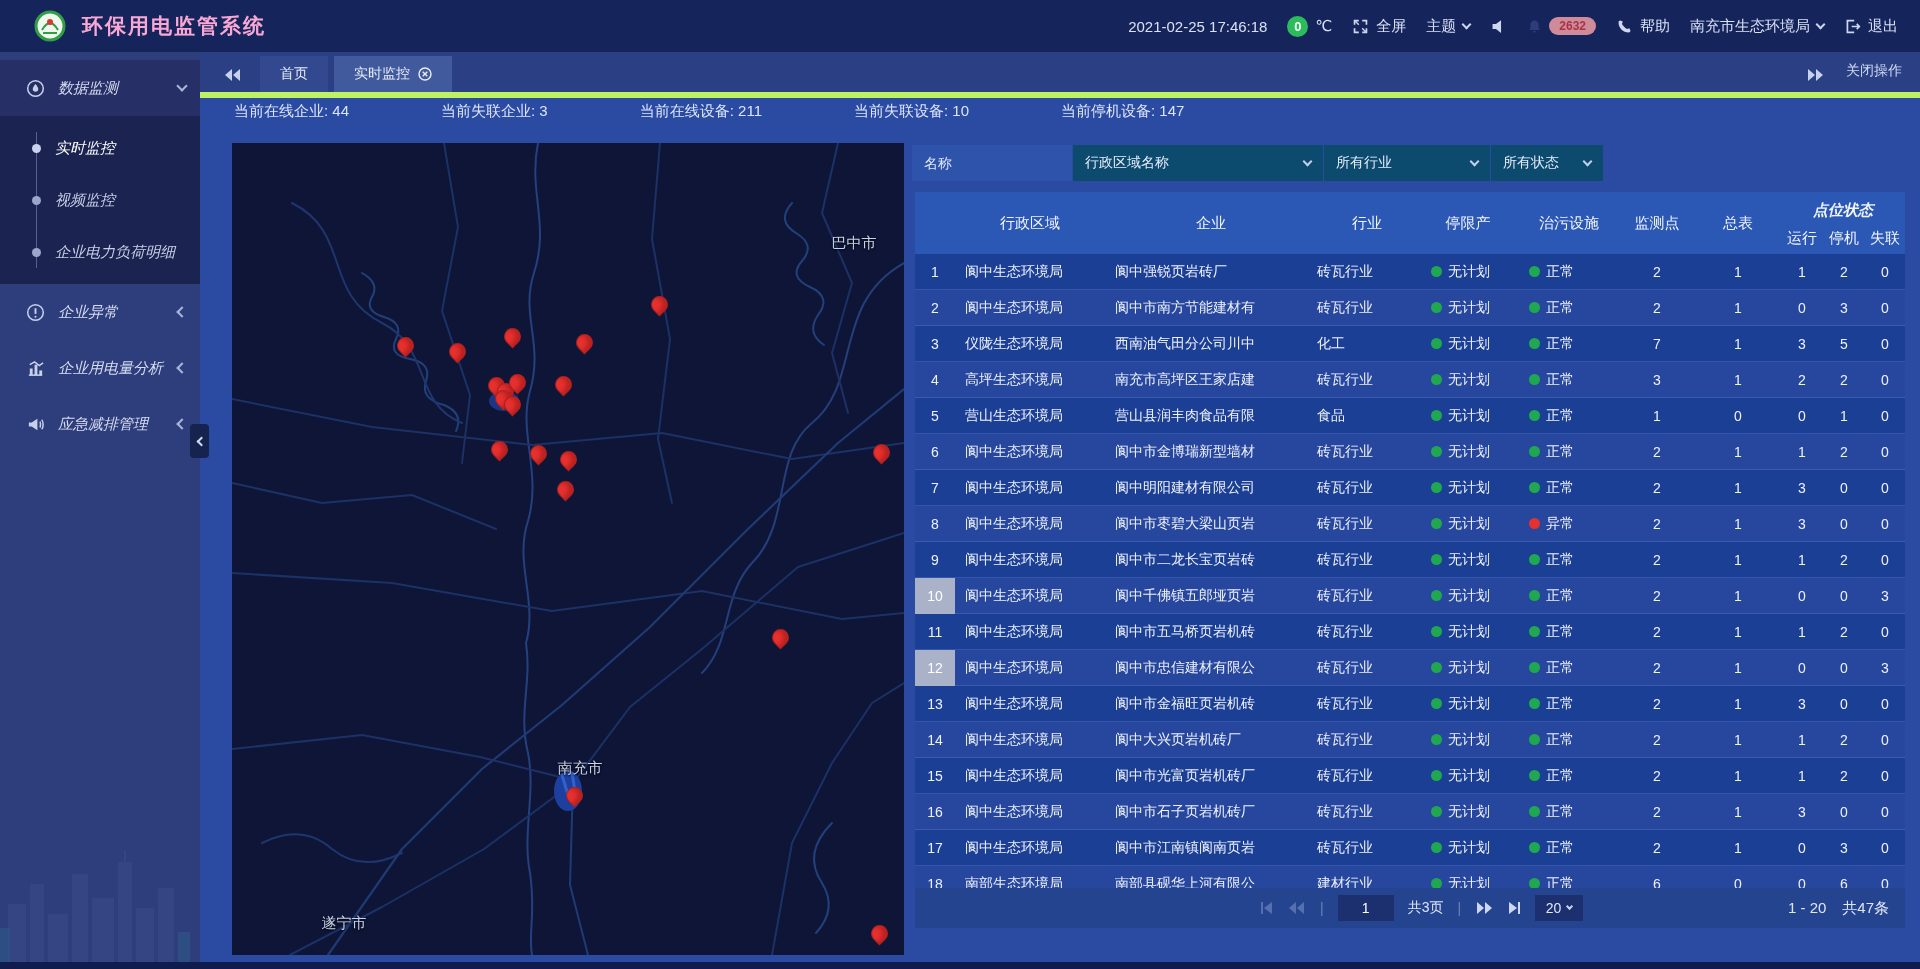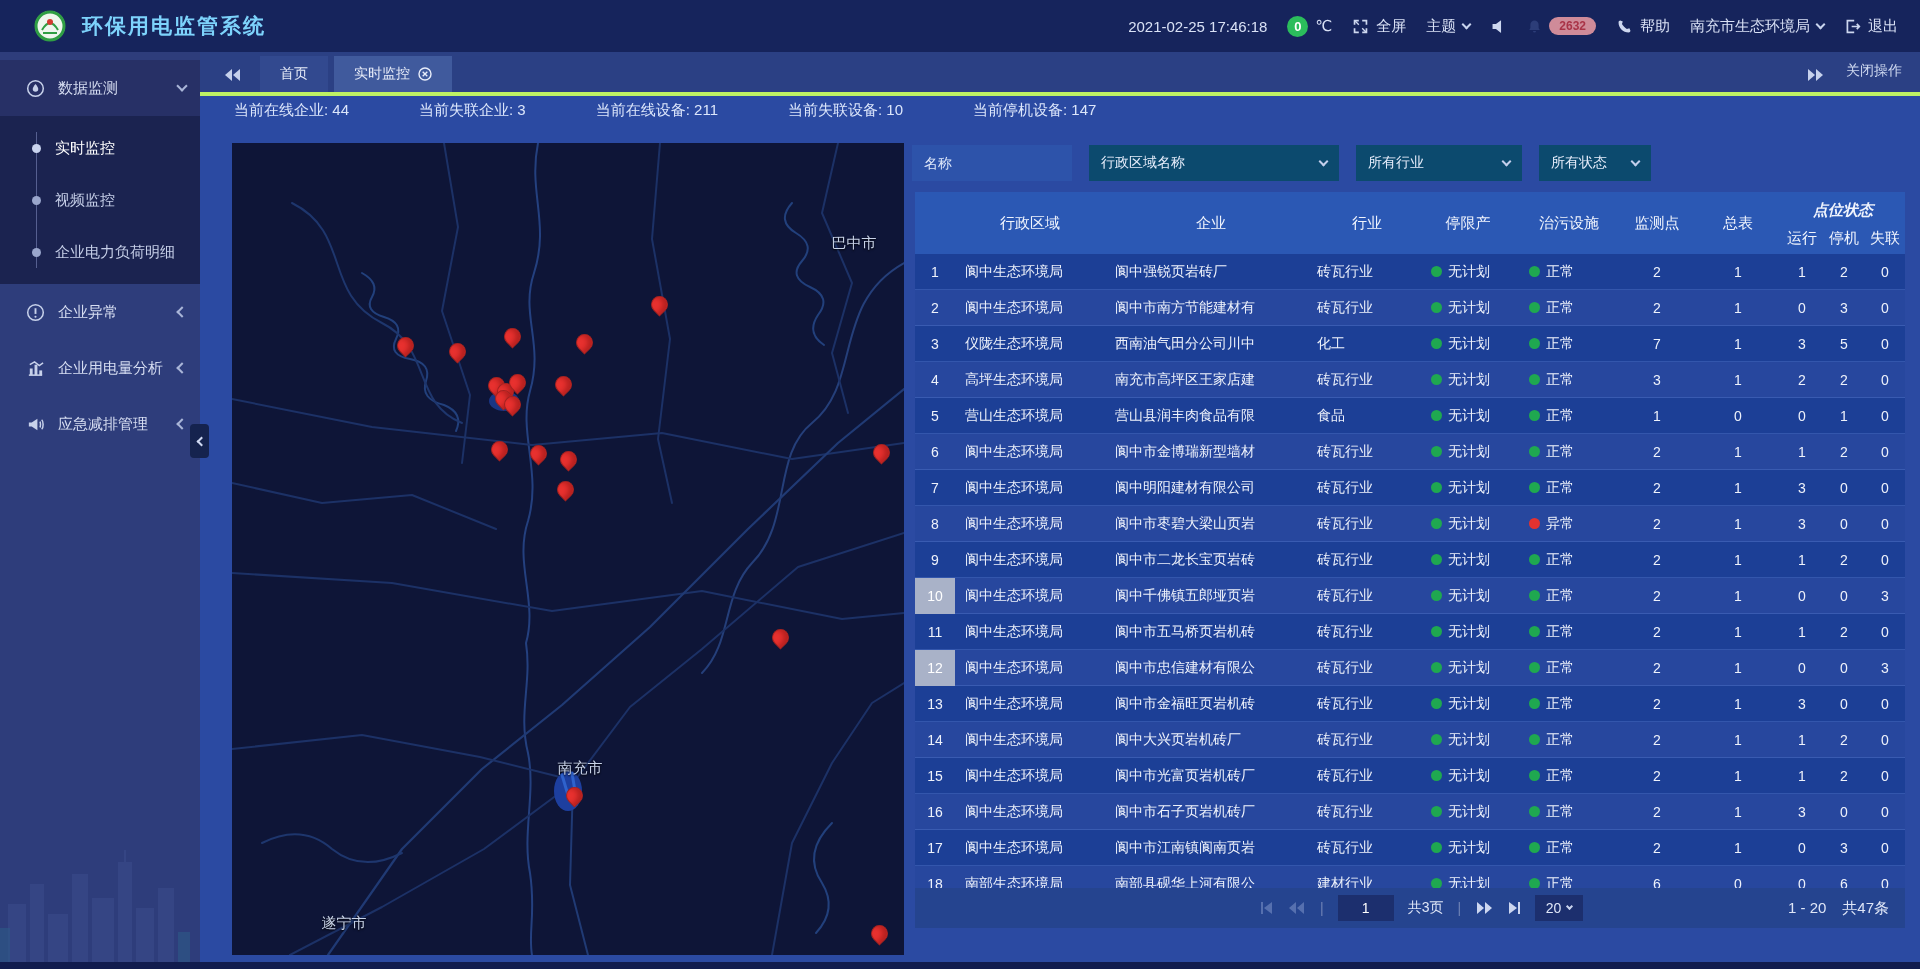--- a/index.html
+++ b/index.html
@@ -4,21 +4,21 @@
 <style>
   * { margin:0; padding:0; box-sizing:border-box; }
   html,body { width:1920px; height:969px; overflow:hidden; }
   body { font-family:"Liberation Sans","DejaVu Sans",sans-serif; }
   .app { position:relative; width:1920px; height:969px; background:#2b4aa2; overflow:hidden; }
 
   
   .hdr { position:absolute; left:0; top:0; width:1920px; height:52px; background:#16245c; display:flex; align-items:center; z-index:30; }
   .brand { display:flex; align-items:center; gap:16px; padding-left:34px; }
   .logo { width:32px; height:32px; }
-  .app-title { color:#7dd3fc; font-size:21px; font-weight:bold; letter-spacing:2px; }
+  .app-title { color:#f9a8d4; font-size:21px; font-weight:bold; letter-spacing:2px; }
   .hdr-right { margin-left:auto; display:flex; align-items:center; gap:20px; padding-right:22px; color:#d9e1f5; font-size:15px; }
   .hdr-item { display:flex; align-items:center; gap:7px; cursor:pointer; white-space:nowrap; }
   .temp-badge { display:inline-flex; align-items:center; justify-content:center; width:21px; height:21px; border-radius:50%; background:#2bbd5c; color:#fff; font-size:13px; font-weight:bold; }
   .notif-badge { background:#cf8b99; color:#a93347; font-size:12px; font-weight:bold; padding:2px 10px; border-radius:9px; }
   .caret { width:7px; height:7px; border-right:2px solid #c9d4ee; border-bottom:2px solid #c9d4ee; transform:rotate(45deg); margin-top:-4px; }
   .hdr-icon { width:17px; height:17px; color:#cdd7ef; }
   .bell-icon { width:15px; height:15px; color:#2c3d78; }
 
   
   .sidebar { position:absolute; left:0; top:52px; width:200px; height:910px; background:#2e3d7b; z-index:20; overflow:hidden; }
@@ -44,30 +44,30 @@
   .tabbar { position:absolute; left:200px; top:52px; width:1720px; height:40px; background:#2b4084; display:flex; align-items:flex-end; z-index:10; }
   .tab-scroll { color:#c6d1ec; margin:0 0 10px 24px; cursor:pointer; display:flex; }
   .tab-scroll.right { margin:0 22px 10px 0; }
   .tabs { display:flex; align-items:flex-end; margin-left:18px; flex:1; gap:6px; }
   .tab { height:36px; padding:0 20px; background:#32498f; color:#e6ebf8; font-size:14px; display:flex; align-items:center; gap:8px; cursor:pointer; }
   .tab.active { background:#405a9d; }
   .tab-close { width:14px; height:14px; color:#e8edfa; display:flex; }
   .close-ops { color:#cfd9f0; font-size:14px; margin:0 18px 12px 0; cursor:pointer; white-space:nowrap; }
 
   
-  .statsbar { position:absolute; left:200px; top:92px; width:1720px; height:32px; display:flex; align-items:center; gap:70px; padding-left:34px; border-top:4px solid #bef264; color:#dce6fb; font-size:15px; }
+  .statsbar { position:absolute; left:200px; top:92px; width:1720px; height:32px; display:flex; align-items:center; gap:92px; padding-left:34px; border-top:6px solid #bef264; color:#dce6fb; font-size:15px; }
 
   
   .map { position:absolute; left:232px; top:143px; width:672px; height:812px; background:#0e1537; overflow:hidden; }
   .map-svg { position:absolute; left:0; top:0; }
   .map-label { position:absolute; color:#c8d3e8; font-size:15px; text-shadow:0 1px 2px #000; transform:translate(-50%,-50%); white-space:nowrap; }
   .pin { position:absolute; width:17px; height:17px; background:#e8312f; border:1px solid #a32220; border-radius:50% 50% 50% 0; transform:rotate(-45deg); box-shadow:inset -3px -3px 5px rgba(120,10,10,.45); cursor:pointer; }
 
   
-  .filters { position:absolute; left:912px; top:145px; display:flex; gap:17px; }
+  .filters { position:absolute; left:912px; top:145px; display:flex; gap:1px; }
   .f-box { height:36px; background:#0c4a6e; color:#e6edfb; font-size:14px; display:flex; align-items:center; padding:0 12px; cursor:pointer; }
   .f-input { width:160px; height:36px; background:#2d53aa; border:none; outline:none; color:#e6edfb; font-size:14px; padding:0 12px; font-family:inherit; }
   .f-input::placeholder { color:#dfe8fa; opacity:1; }
   .f-box .caret { margin-left:auto; border-color:#c3cfec; }
   .f-region { width:250px; } .f-industry { width:166px; } .f-status { width:112px; }
 
   
   .table { position:absolute; left:915px; top:192px; width:990px; }
   .gridcols { display:grid; grid-template-columns:40px 150px 212px 100px 102px 100px 76px 86px 42px 42px 40px; }
   .thead { background:#2b58b4; color:#f0f4fd; height:62px; font-size:15px;
@@ -157,21 +157,21 @@
         <svg class="hdr-icon" viewBox="0 0 20 20" fill="none" stroke="currentColor" stroke-width="2">
             <path d="M12 3H4v14h8"></path>
             <path d="M9 10h9M15 7l3 3-3 3"></path>
           </svg>
         <span>退出</span>
       </span>
     </div>
   </header>
 
   <aside class="sidebar">
-    <nav id="menu" style="padding-top:8px;">
+    <nav id="menu" style="padding-top:8px;font-style:italic;">
         <div class="side-item open">
           <span class="s-icon"><svg viewBox="0 0 20 20" fill="none" stroke="currentColor" stroke-width="1.6">
               <circle cx="10" cy="10" r="8.2"></circle>
               <path d="M10 5.2c1.9 2.4 2.9 3.9 2.9 5.3a2.9 2.9 0 0 1-5.8 0c0-1.4 1-2.9 2.9-5.3z" fill="currentColor" stroke="none"></path>
             </svg></span>
           <span class="s-label">数据监测</span>
           <span class="chev down"></span>
         </div>
         <div class="side-sub">
           <span class="sub-line"></span>

